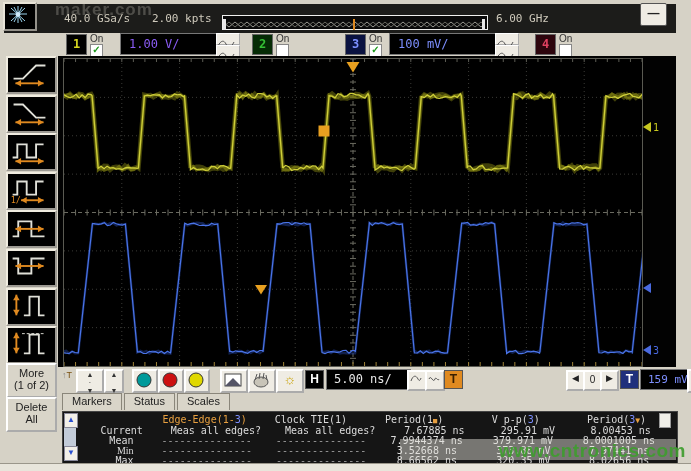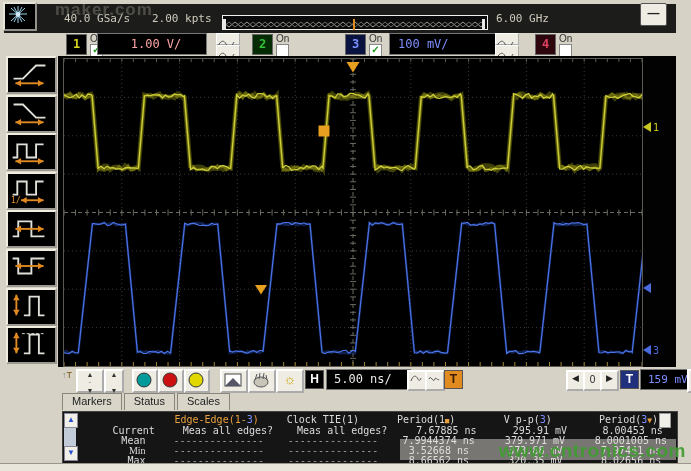--- a/index.html
+++ b/index.html
@@ -51,21 +51,21 @@
   .step-btn{width:15px;height:17px;background:#efece4;border:2px outset #fff;text-align:center;
      line-height:13px;font-size:9px;color:#222;}
   .spin{background:#efece4;border:2px outset #fff;text-align:center;color:#333;font-size:7px;line-height:8px;}
 
   
   #tabs-row{left:62px;top:393px;height:18px;}
   .tab{float:left;height:15px;padding:1px 9px 0 9px;margin-right:2px;border:1px solid #8a867a;
      border-bottom:none;background:#d9d5c9;font-size:11px;color:#222;}
   .tab.active{background:#efebe0;border-bottom:3px solid #c8761e;font-weight:bold;height:14px;}
   #meas-table{left:62px;top:411px;width:614px;height:51px;background:#151515;border:1px solid #444;}
-  .mrow{position:absolute;left:14px;height:10px;width:590px;display:flex;gap:24px;}
+  .mrow{position:absolute;left:2px;height:10px;width:590px;display:flex;gap:24px;}
   .mcell{font-family:"DejaVu Sans Mono",monospace;font-size:10px;line-height:10px;text-align:center;
      white-space:nowrap;overflow:visible;}
   #vscroll{left:1px;top:1px;width:12px;height:48px;background:#c2cbd8;}
   .vs-btn{left:0;width:12px;height:13px;background:#f2efe8;border:1px solid #889;color:#2a4fd0;
      font-size:8px;text-align:center;line-height:12px;}
   #wm-band{background:rgba(228,226,218,.48);}
   #wm-bottom{color:#3f9d2f;font-size:19px;font-weight:bold;font-family:"Liberation Sans",sans-serif;
      opacity:.92;letter-spacing:.5px;}
   #bottom-strip{left:0;top:463px;width:691px;height:8px;background:#e8e5db;border-top:1px solid #9a968a;}
 </style>
@@ -99,21 +99,21 @@
     <circle cx="13" cy="10.5" r="2.4" fill="#cfeafa"></circle>
   </svg>
 </div>
 <div id="minimize-btn" class="abs">—</div>
 <div id="wm-top" class="abs">maker.com</div>
 
 <div id="channel-bar" class="abs">
     <div class="ch-num abs" style="left: 8px; background: rgb(0, 0, 0); color: rgb(216, 216, 32);">1</div>
     <span class="ch-on abs" style="left: 32px; top: 0px;">On</span>
     <div class="ch-box abs" style="left: 32px; top: 11px;">✓</div>
-    <div class="ch-display abs" style="left: 39px; width: 100px; color: #fca5a5; text-align: center;">1.00 V/</div>
+    <div class="ch-display abs" style="left: 62px; width: 100px; color: #8b5cf6;">1.00 V/</div>
     <div class="mini-wave-btn abs" style="left: 158px; top: 0px;"><svg width="18" height="8" viewBox="0 0 18 8">
         <path d="M1,6 C4,0 7,0 9,4 C11,8 14,8 17,2" stroke="#555" fill="none"></path>
       </svg></div>
     <div class="mini-wave-btn abs" style="left: 158px; top: 12px;"><svg width="18" height="8" viewBox="0 0 18 8">
         <path d="M1,6 C4,0 7,0 9,4 C11,8 14,8 17,2" stroke="#555" fill="none"></path>
       </svg></div>
     <div class="ch-num abs" style="left: 194px; background: rgb(5, 43, 5); color: rgb(53, 192, 53);">2</div>
     <span class="ch-on abs" style="left: 218px; top: 0px;">On</span>
     <div class="ch-box abs" style="left: 218px; top: 11px;"></div>
     <div class="ch-num abs" style="left: 287px; background: rgb(10, 18, 64); color: rgb(125, 143, 255);">3</div>
@@ -175,20 +175,28 @@
         <path d="M8,27 l-3.5,-6 h7 z" fill="#e08a20"></path>
         <path d="M16,27 h6 v-20 h10 v20 h6" stroke="#e0e0d8" fill="none" stroke-width="2"></path>
       </svg></div>
     <div class="side-btn abs" style="top: 270.2px;"><svg width="43" height="30" viewBox="0 0 44 32">
         <line x1="8" y1="5" x2="8" y2="27" stroke="#e08a20" stroke-width="2"></line>
      <path d="M8,5 l-3.5,6 h7 z" fill="#e08a20"></path>
         <path d="M8,27 l-3.5,-6 h7 z" fill="#e08a20"></path>
         <path d="M16,27 h6 v-20 h10 v20 h6" stroke="#e0e0d8" fill="none" stroke-width="2"></path>
        <line x1="14" y1="6" x2="38" y2="6" stroke="#e0e0d8" stroke-dasharray="3,2"></line>
       </svg></div>
+    <div class="side-txt-btn abs" style="top: 307px; height: 27px;">
+      <div>More</div>
+      <div>(1 of 2)</div>
+    </div>
+    <div class="side-txt-btn abs" style="top: 341px; height: 27px;">
+      <div>Delete</div>
+      <div>All</div>
+    </div>
   </div>
 
 <div id="scope-region" class="abs">
   <div id="right-markers">
       <div class="abs" style="left: 584px; top: 63px; width: 24px; height: 12px;"><svg width="24" height="12">
           <polygon points="1,6 9,1 9,11" fill="#c8c820"></polygon>
        <text x="11" y="10" fill="#c8c820" font-size="10" font-family="monospace">1</text>
         </svg></div>
       <div class="abs" style="left: 584px; top: 224px; width: 24px; height: 12px;"><svg width="24" height="12">
           <polygon points="1,6 9,1 9,11" fill="#4a6ae0"></polygon>

